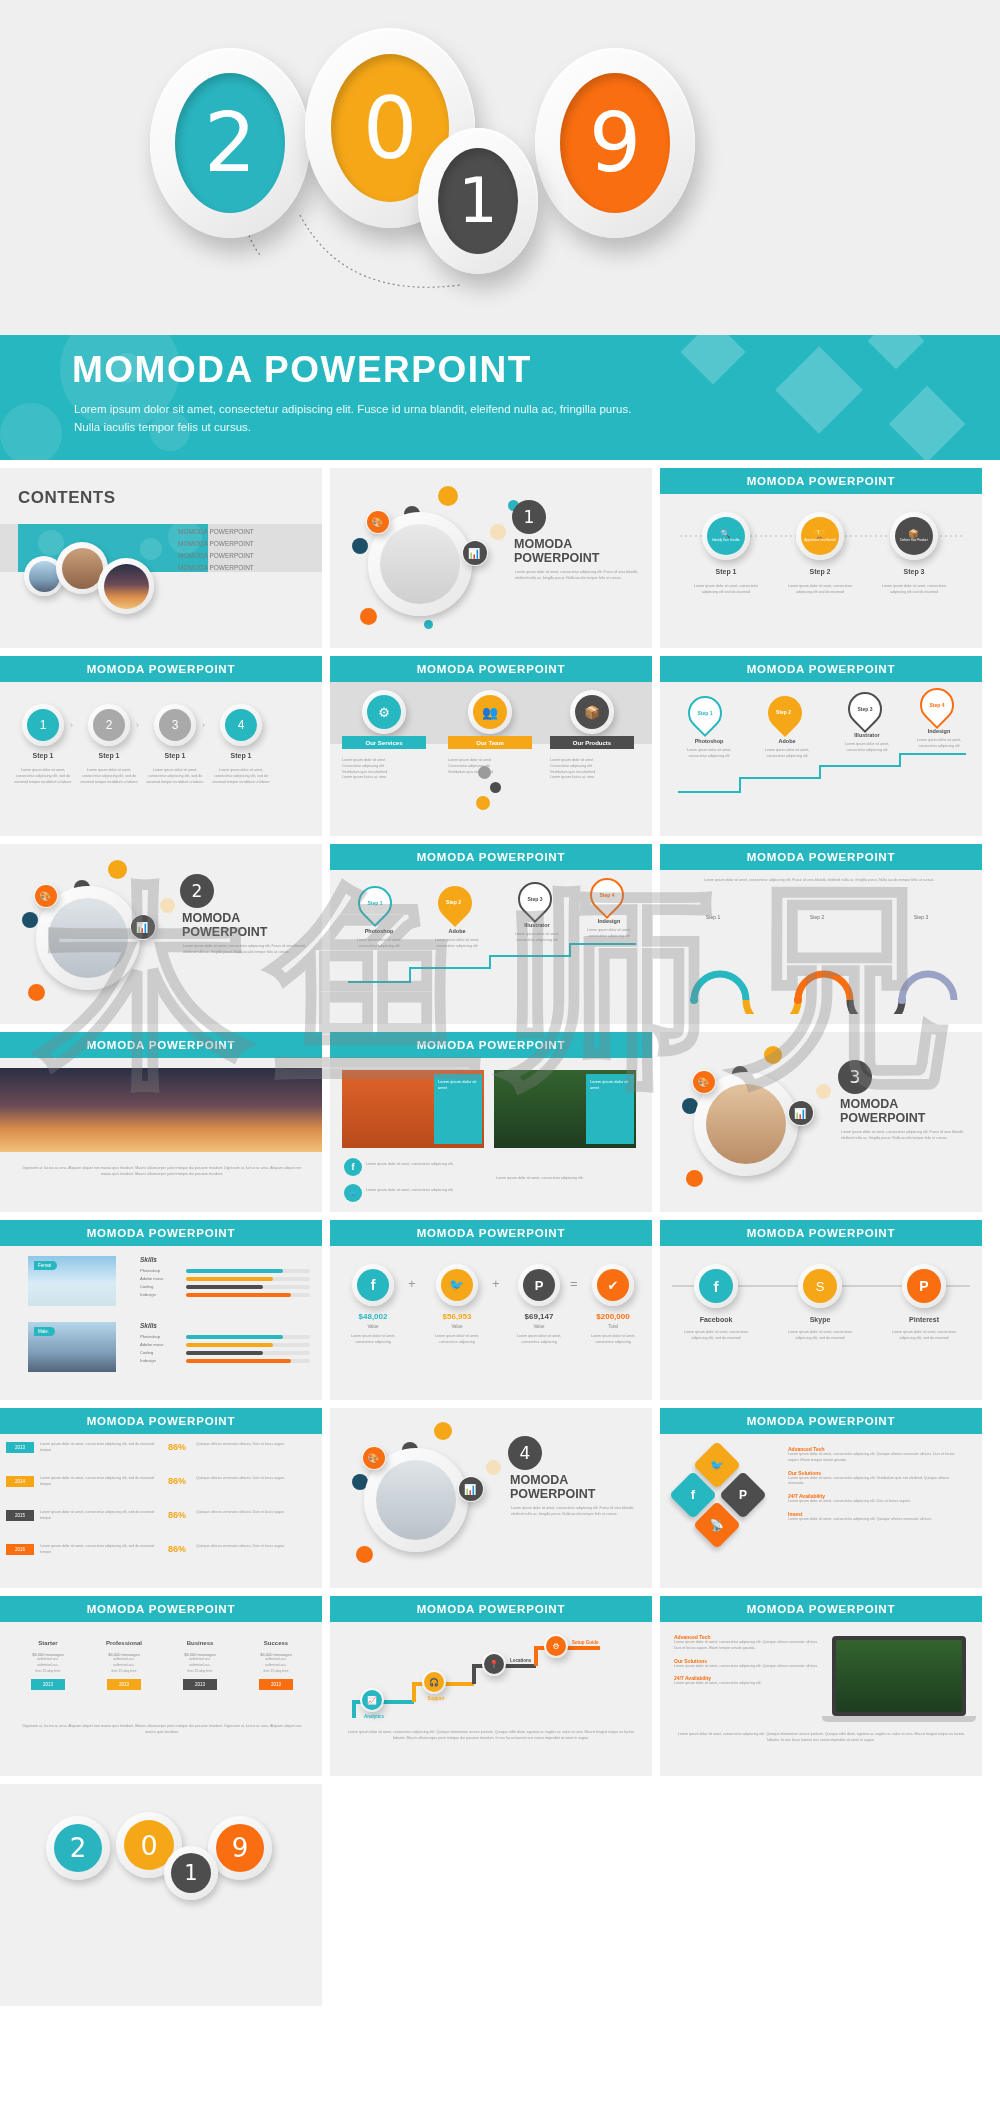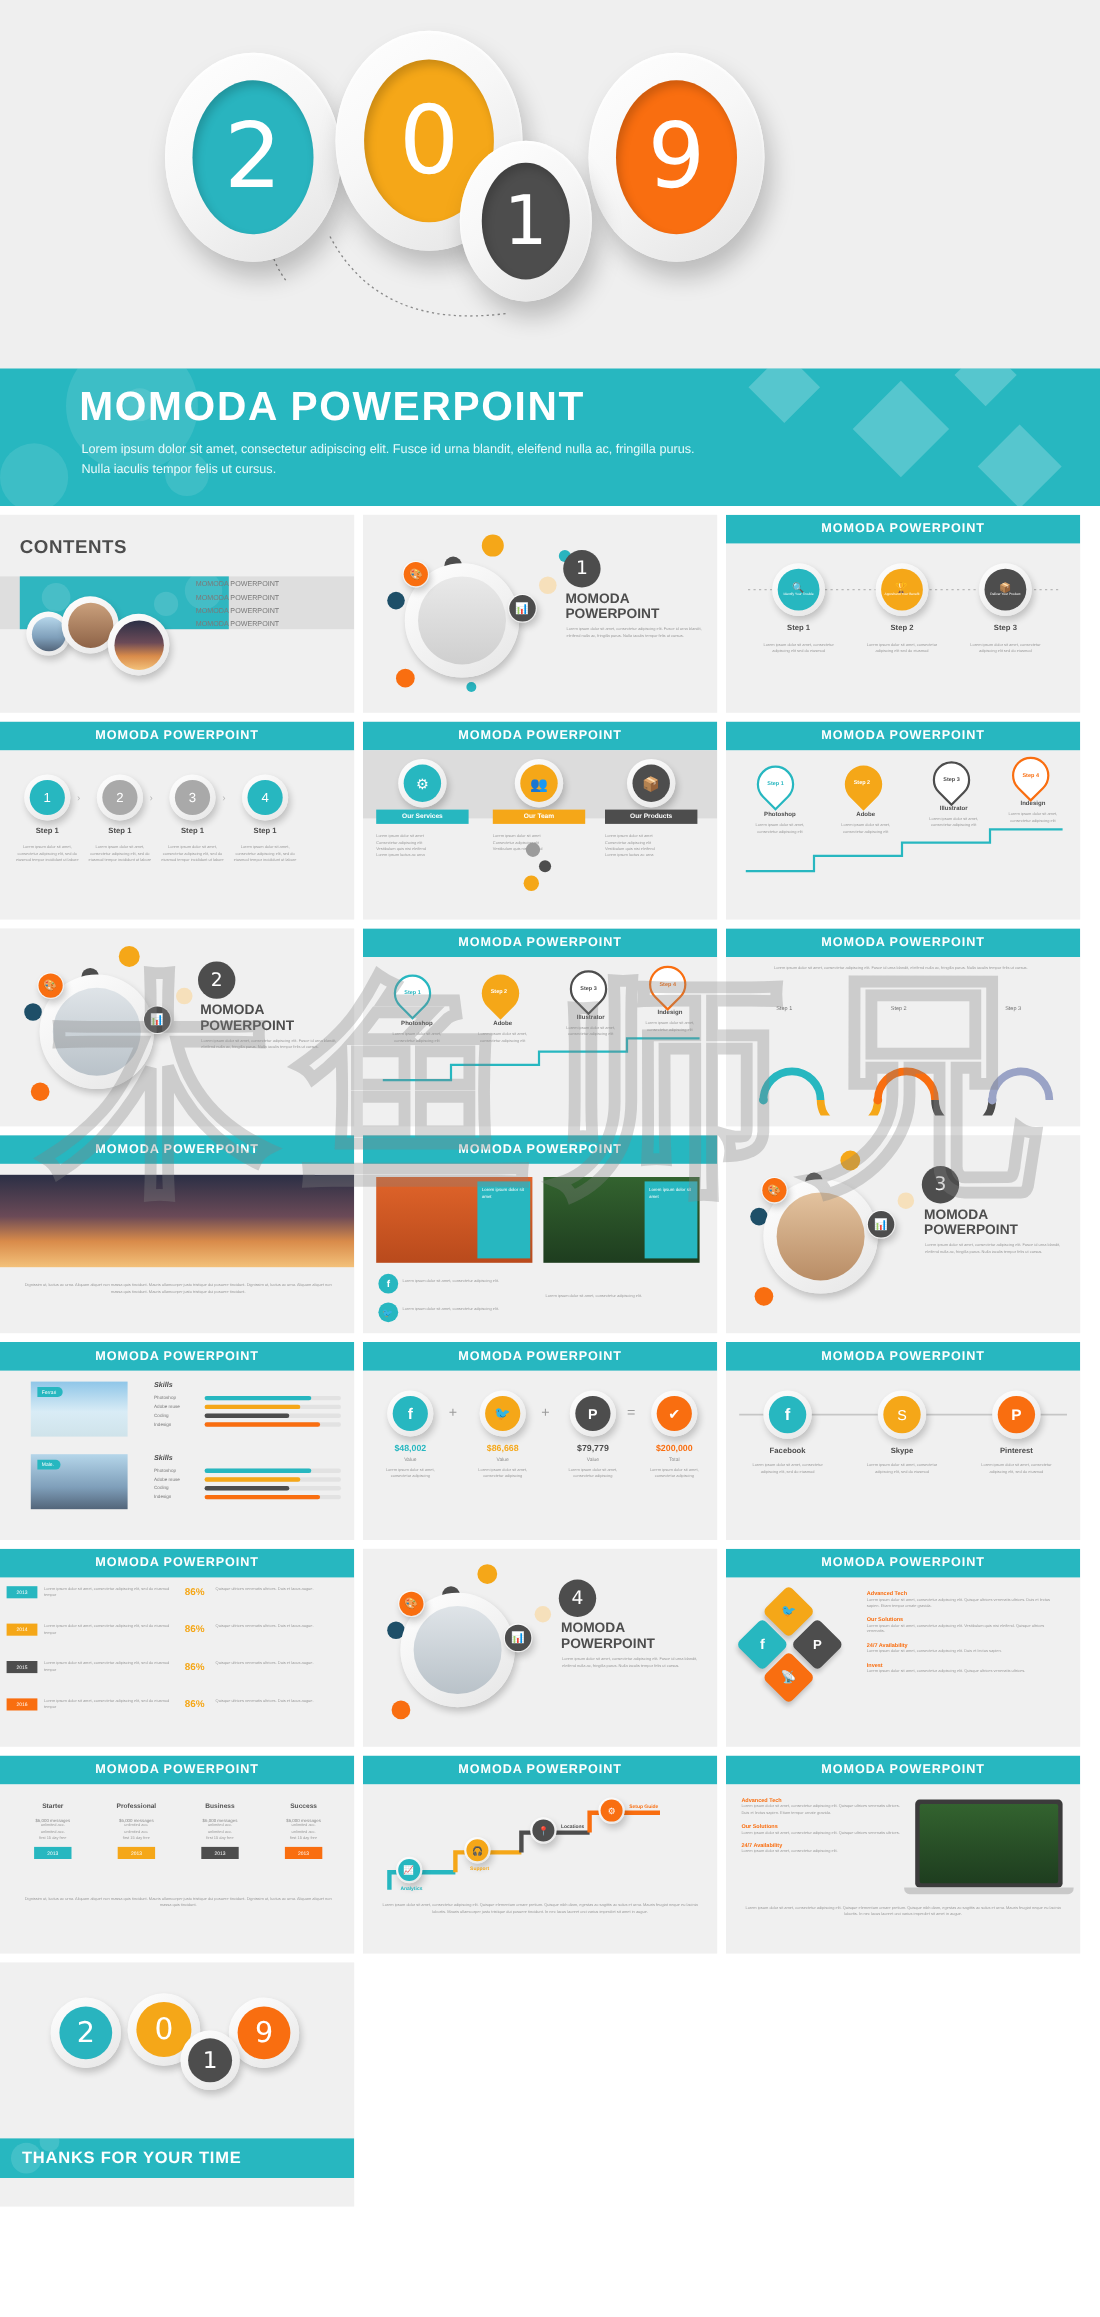--- a/index.html
+++ b/index.html
@@ -557,22 +557,22 @@
       <div class="puck" style="left:188px;top:18px;width:42px;height:42px;">
         <div class="in" style="width:32px;height:32px;background:#4d4d4d;font-size:13px;font-weight:bold;">P</div>
       </div>
       <div class="puck" style="left:262px;top:18px;width:42px;height:42px;">
         <div class="in" style="width:32px;height:32px;background:#f96e10;font-size:13px;">✔</div>
       </div>
       <div style="position:absolute;left:78px;top:30px;font-size:13px;color:#9a9a9a;">+</div>
       <div style="position:absolute;left:162px;top:30px;font-size:13px;color:#9a9a9a;">+</div>
       <div style="position:absolute;left:240px;top:30px;font-size:13px;color:#9a9a9a;">=</div>
       <div style="position:absolute;left:12px;top:66px;width:62px;text-align:center;font-size:8px;font-weight:bold;color:#27b7c0;">$48,002</div>
-      <div style="position:absolute;left:96px;top:66px;width:62px;text-align:center;font-size:8px;font-weight:bold;color:#f5a718;">$86,668</div>
-      <div style="position:absolute;left:178px;top:66px;width:62px;text-align:center;font-size:8px;font-weight:bold;color:#4d4d4d;">$79,779</div>
+      <div style="position:absolute;left:96px;top:66px;width:62px;text-align:center;font-size:8px;font-weight:bold;color:#f5a718;">$56,953</div>
+      <div style="position:absolute;left:178px;top:66px;width:62px;text-align:center;font-size:8px;font-weight:bold;color:#4d4d4d;">$69,147</div>
       <div style="position:absolute;left:252px;top:66px;width:62px;text-align:center;font-size:8px;font-weight:bold;color:#f96e10;">$200,000</div>
       <div style="position:absolute;left:12px;top:78px;width:62px;text-align:center;font-size:4.5px;color:#8a8a8a;">Value</div>
       <div style="position:absolute;left:96px;top:78px;width:62px;text-align:center;font-size:4.5px;color:#8a8a8a;">Value</div>
       <div style="position:absolute;left:178px;top:78px;width:62px;text-align:center;font-size:4.5px;color:#8a8a8a;">Value</div>
       <div style="position:absolute;left:252px;top:78px;width:62px;text-align:center;font-size:4.5px;color:#8a8a8a;">Total</div>
       <div style="position:absolute;left:12px;top:88px;width:62px;text-align:center;" class="lorem">Lorem ipsum dolor sit amet, consectetur adipiscing</div>
       <div style="position:absolute;left:96px;top:88px;width:62px;text-align:center;" class="lorem">Lorem ipsum dolor sit amet, consectetur adipiscing</div>
       <div style="position:absolute;left:178px;top:88px;width:62px;text-align:center;" class="lorem">Lorem ipsum dolor sit amet, consectetur adipiscing</div>
       <div style="position:absolute;left:252px;top:88px;width:62px;text-align:center;" class="lorem">Lorem ipsum dolor sit amet, consectetur adipiscing</div>
     </div>
@@ -782,23 +782,16 @@
       <div class="puck" style="left:208px;top:32px;width:64px;height:64px;">
         <div class="in" style="width:48px;height:48px;background:#f96e10;font-size:26px;font-family:'DejaVu Sans',sans-serif;">
           <span>9</span>
           </div>
       </div>
       <div class="puck" style="left:164px;top:62px;width:54px;height:54px;">
         <div class="in" style="width:40px;height:40px;background:#4d4d4d;font-size:21px;font-family:'DejaVu Sans',sans-serif;">
           <span>1</span>
           </div>
       </div>
-      <div class="thx-band">
-        <div class="circ" style="left:10px;top:4px;width:28px;height:28px;background:rgba(255,255,255,.13);"></div>
-        <div class="circ" style="left:36px;top:-6px;width:18px;height:18px;background:rgba(255,255,255,.13);"></div>
-        <div class="dia" style="left:272px;top:-8px;width:24px;height:24px;"></div>
-        <div class="dia" style="left:300px;top:12px;width:18px;height:18px;"></div>
-        <div class="thx-txt">THANKS FOR YOUR TIME</div>
-      </div>
     </div>
   </div>
 
 </div>
 
 </body></html>

